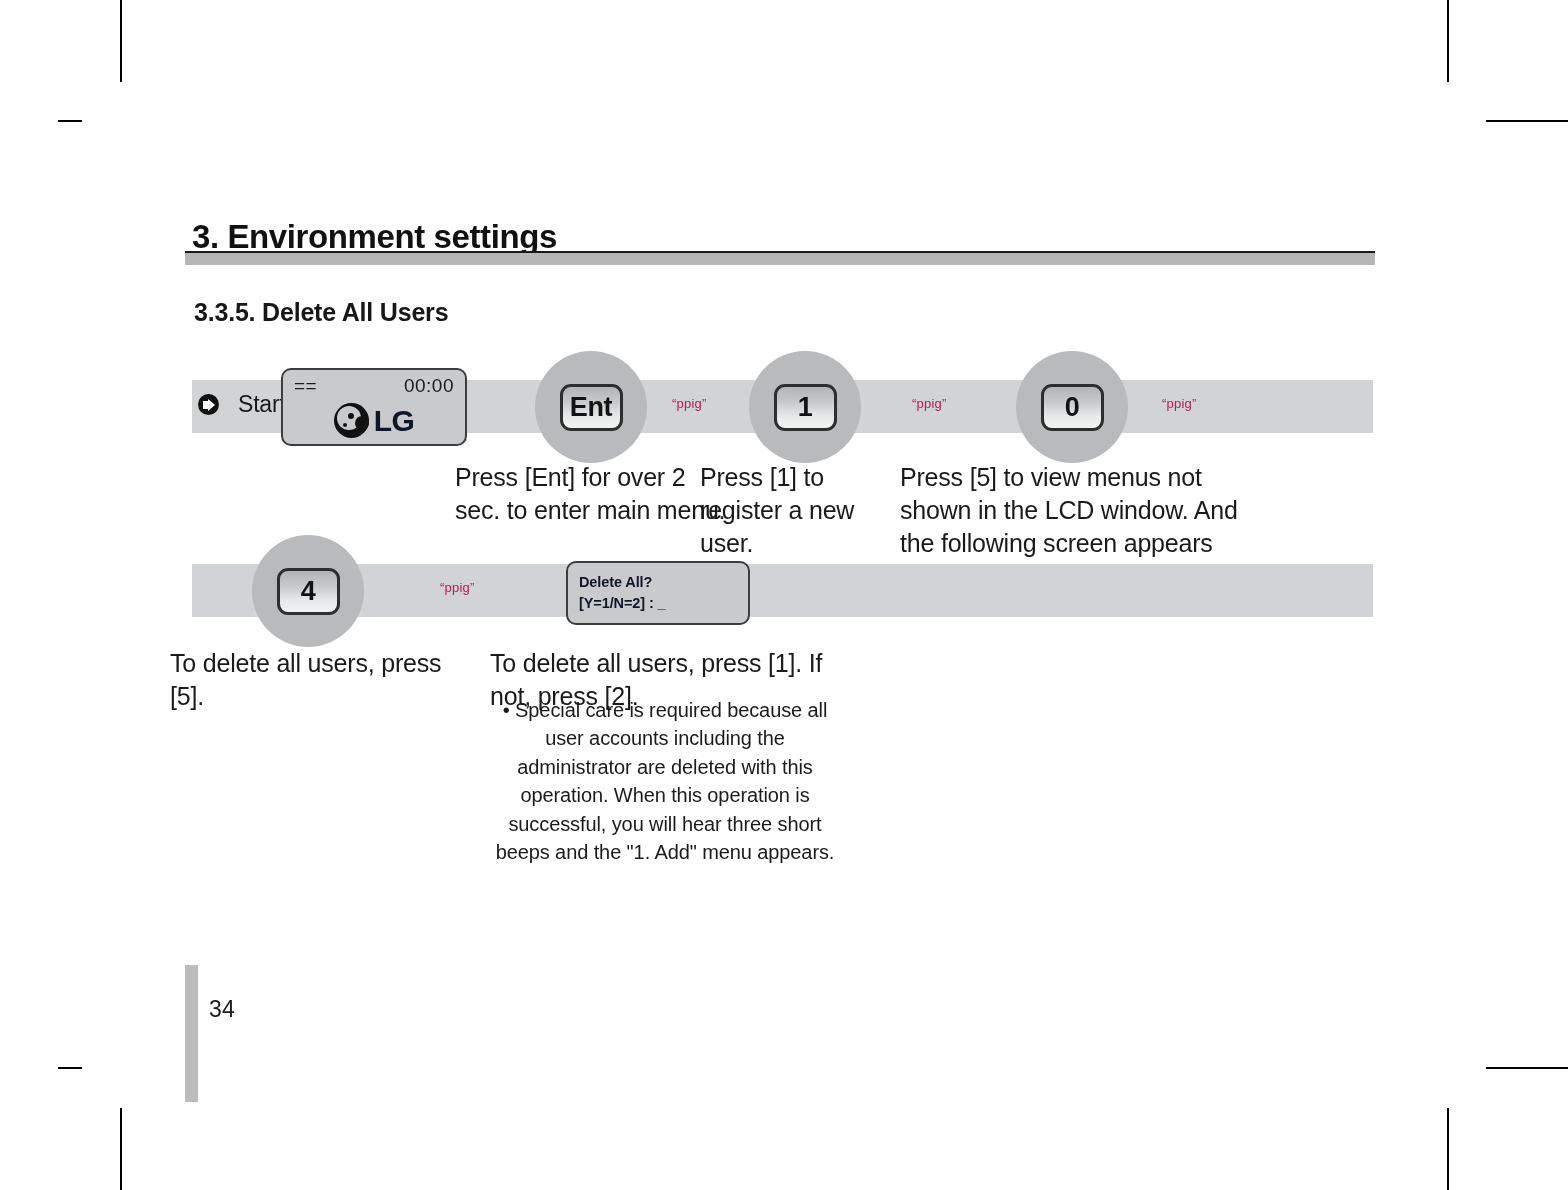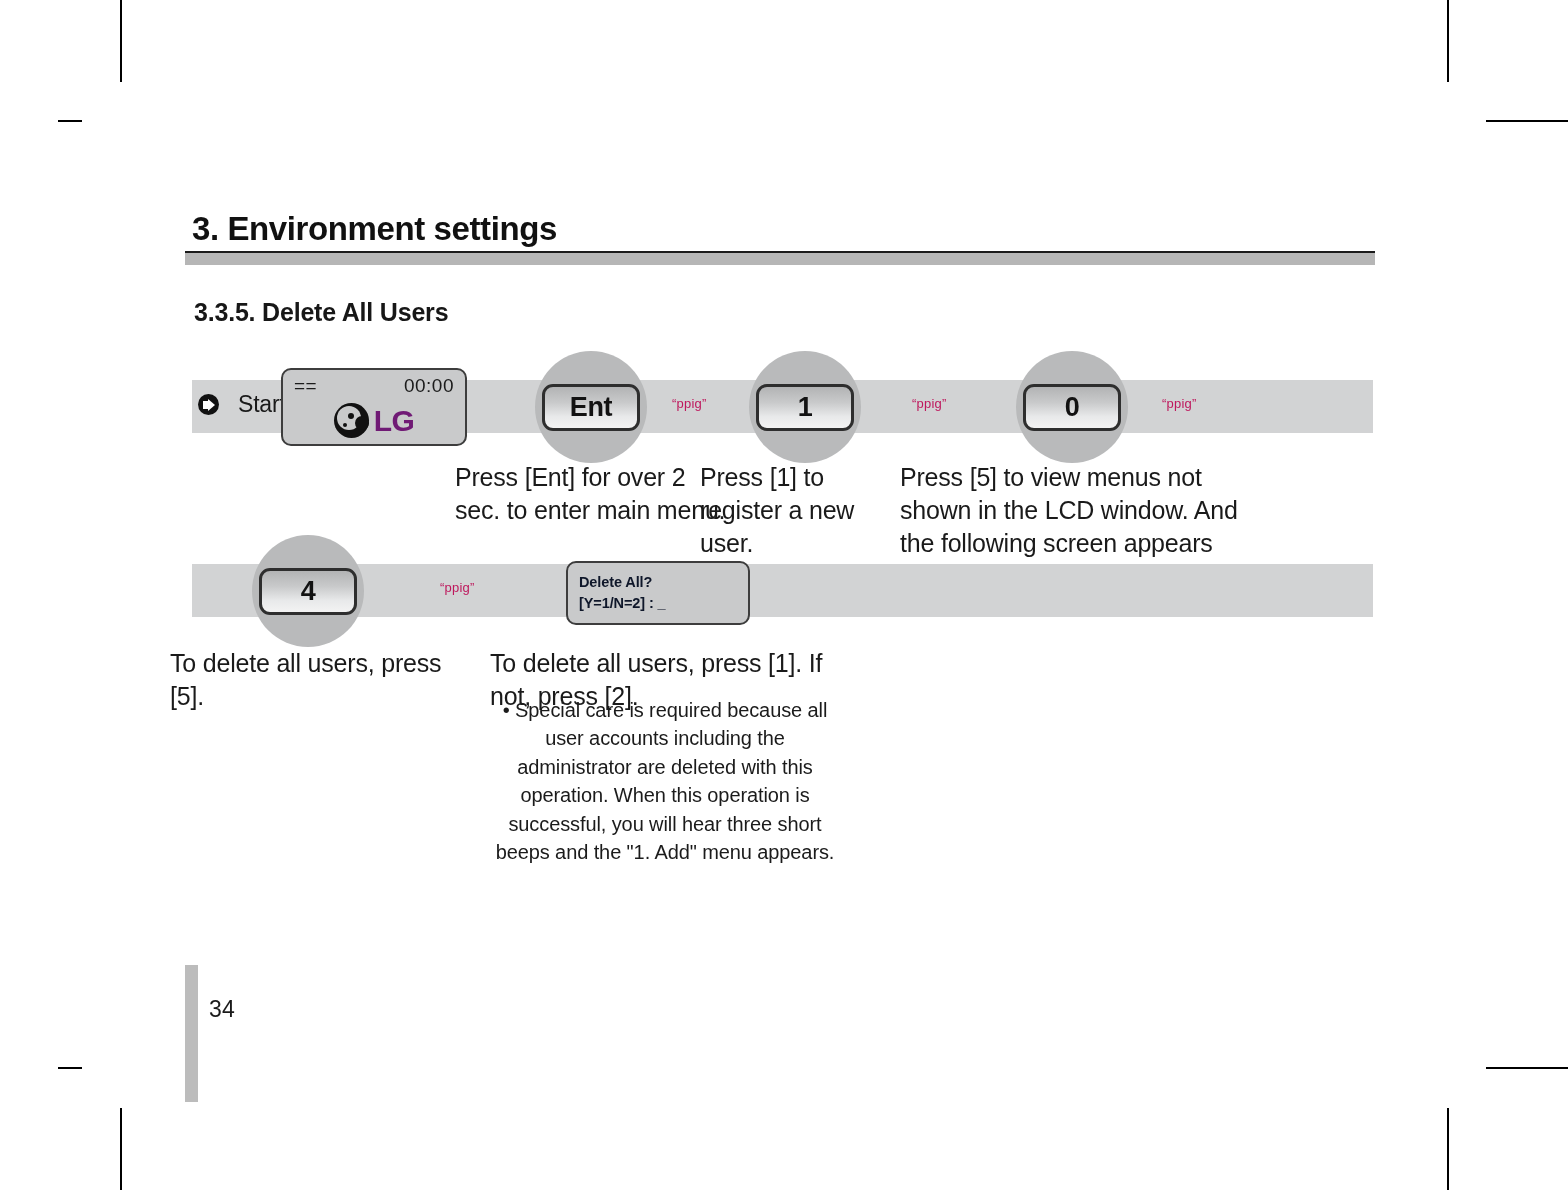--- a/index.html
+++ b/index.html
@@ -49,21 +49,21 @@
     top: 996px;
     font-size: 23px;
     letter-spacing: 0.3px;
     color: #1a1a1a;
   }
 
   
   .chapter-title {
     position: absolute;
     left: 192px;
-    top: 210px;
+    top: 218px;
     font-size: 33px;
     font-weight: bold;
     letter-spacing: -0.4px;
     color: #111111;
     text-align: right;
   }
   .chapter-rule-thin {
     position: absolute;
     left: 185px;
     top: 251px;
@@ -201,21 +201,21 @@
     width: 6px;
     height: 6px;
     border-radius: 50%;
     background: #111111;
     box-shadow: -6px 9px 0 -1px #111111, 11px 7px 0 4px #111111;
   }
   .lg-text {
     font-size: 30px;
     font-weight: bold;
     letter-spacing: -0.5px;
-    color: #701a75;
+    color: #0f172a;
     line-height: 1;
   }
 
   .lcd-dialog {
     left: 566px;
     top: 561px;
     width: 184px;
     height: 64px;
     padding: 9px 11px;
   }
@@ -232,21 +232,21 @@
     position: absolute;
     width: 112px;
     height: 112px;
     border-radius: 50%;
     background: #b9babb;
     display: flex;
     align-items: center;
     justify-content: center;
   }
   .keycap {
-    width: 98px;
+    width: 63px;
     height: 47px;
     border: 3px solid #2e2e2e;
     border-radius: 11px;
     background: linear-gradient(180deg, #b2b3b4 0%, #c9cacb 38%, #e8e9ea 72%, #f3f3f3 100%);
     box-sizing: border-box;
     display: flex;
     align-items: center;
     justify-content: center;
     font-size: 27px;
     font-weight: bold;

